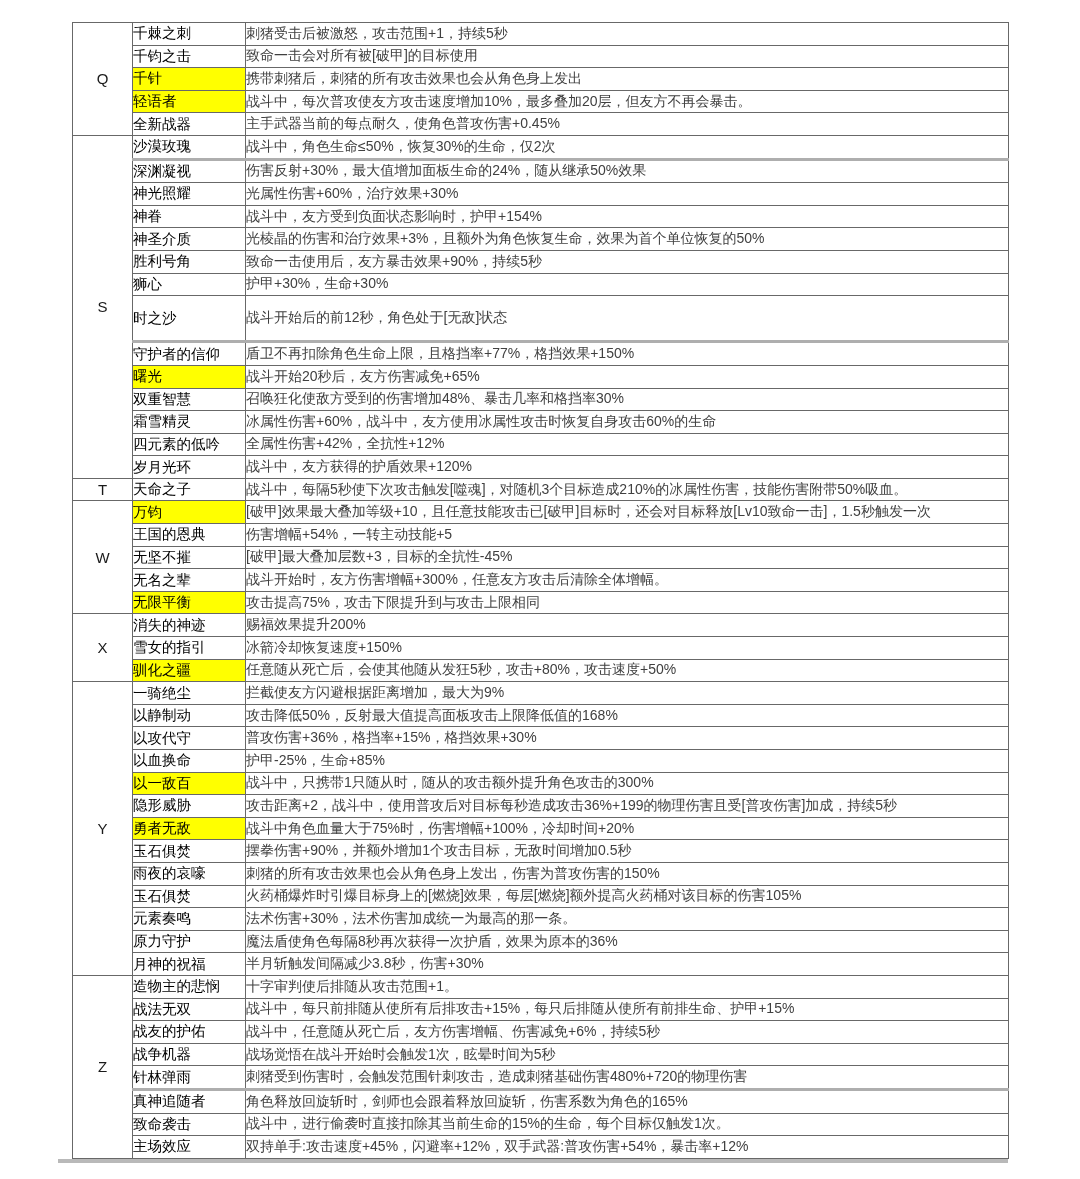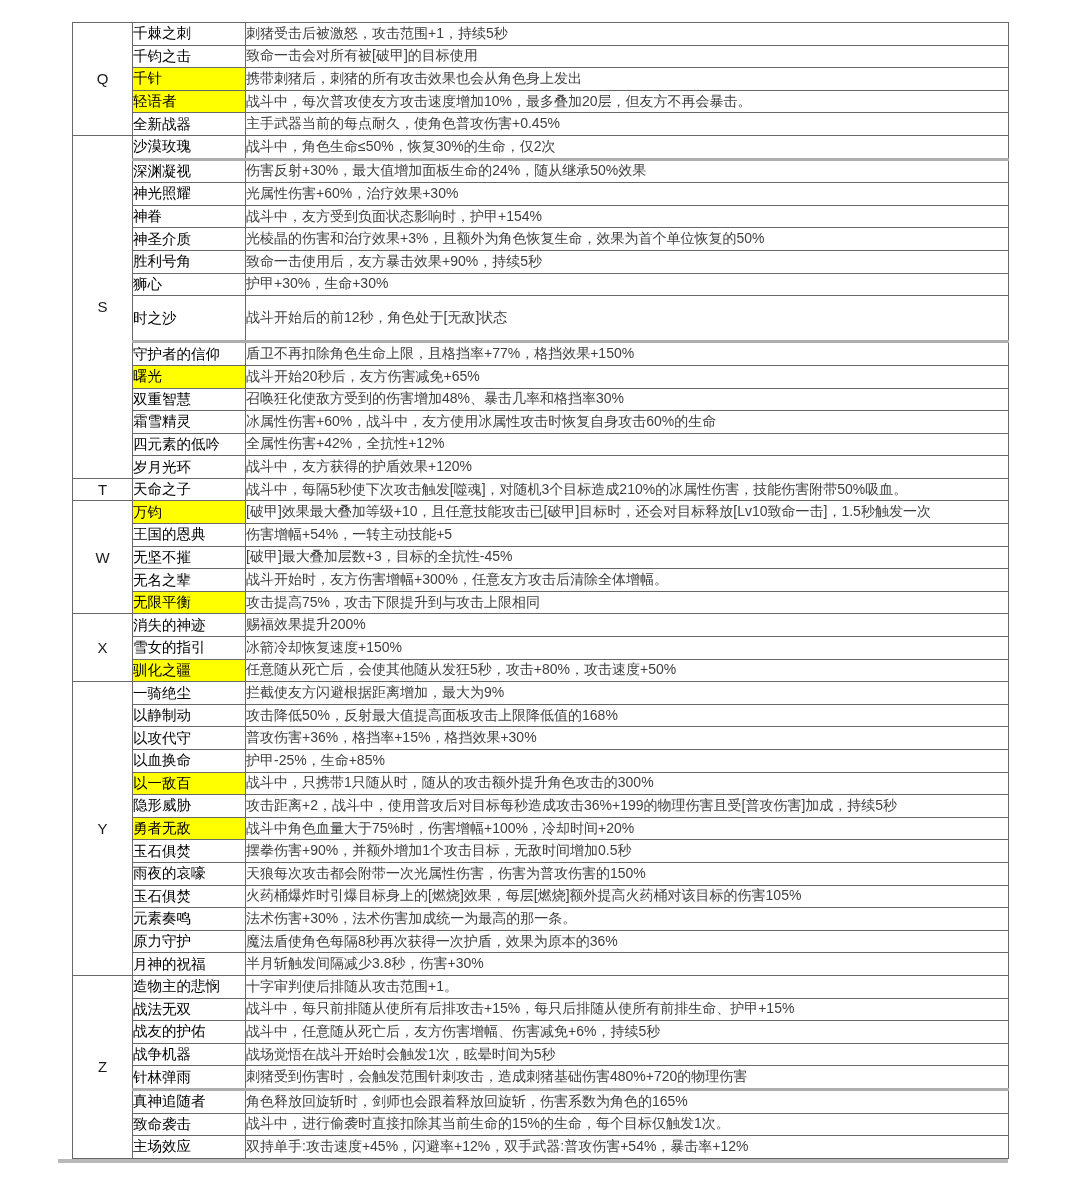--- a/index.html
+++ b/index.html
@@ -218,21 +218,21 @@
         <tr>
           <td class="name-cell highlight">勇者无敌</td>
           <td class="desc-cell">战斗中角色血量大于75%时，伤害增幅+100%，冷却时间+20%</td>
         </tr>
         <tr>
           <td class="name-cell">玉石俱焚</td>
           <td class="desc-cell">摆拳伤害+90%，并额外增加1个攻击目标，无敌时间增加0.5秒</td>
         </tr>
         <tr>
           <td class="name-cell">雨夜的哀嚎</td>
-          <td class="desc-cell">天狼每次攻击都会附带一次光属性伤害，伤害为普攻伤害的150%</td>
+          <td class="desc-cell">刺猪的所有攻击效果也会从角色身上发出，伤害为普攻伤害的150%</td>
         </tr>
         <tr>
           <td class="name-cell">玉石俱焚</td>
           <td class="desc-cell">火药桶爆炸时引爆目标身上的[燃烧]效果，每层[燃烧]额外提高火药桶对该目标的伤害105%</td>
         </tr>
         <tr>
           <td class="name-cell">元素奏鸣</td>
           <td class="desc-cell">法术伤害+30%，法术伤害加成统一为最高的那一条。</td>
         </tr>
         <tr>

